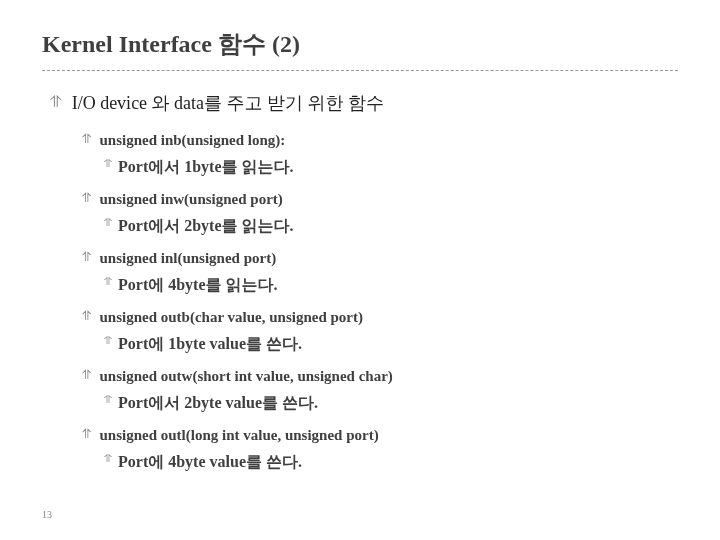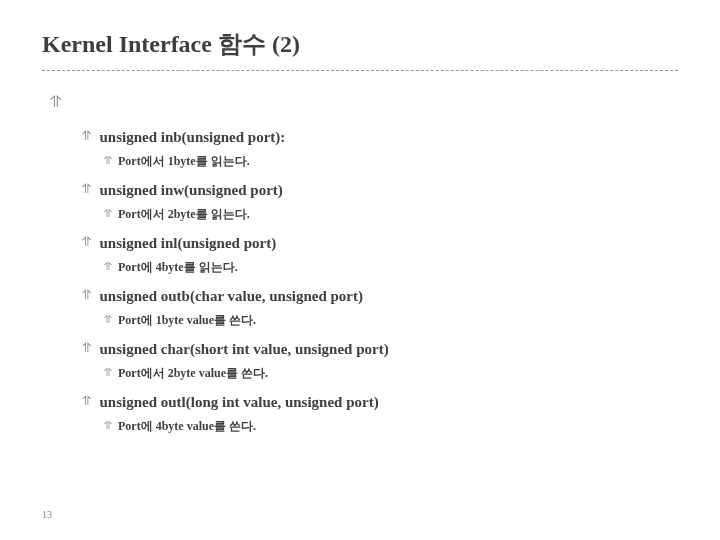--- a/index.html
+++ b/index.html
@@ -69,47 +69,48 @@
     margin-top: 4px;
     margin-bottom: 2px;
   }
   .bullet-l3 .marker {
     color: #7a7a7a;
     font-size: 11px;
     margin-right: 6px;
     line-height: 1.5;
   }
   .bullet-l3 .text {
-    font-size: 12px;
+    font-size: 16px;
     font-weight: bold;
     color: #3f3f3f;
     line-height: 1.5;
   }
   .page-num {
     position: absolute;
     bottom: 20px;
     left: 42px;
     font-size: 10px;
     color: #888;
   }
 </style>
 </head>
 <body>
 
 <div class="title">Kernel Interface 함수 (2)</div>
 
 <div class="bullet-l1">
   <span class="marker">⥣</span>
+  <span class="text">I/O device 와 data를 주고 받기 위한 함수</span>
 </div>
 
 <div class="sublist">
 
   <div class="bullet-l2">
     <span class="marker">⥣</span>
-    <span class="text">unsigned inb(unsigned port):</span>
+    <span class="text">unsigned inb(unsigned long):</span>
   </div>
   <div class="bullet-l3">
     <span class="marker">⥣</span>
     <span class="text">Port에서 1byte를 읽는다.</span>
   </div>
 
   <div class="bullet-l2">
     <span class="marker">⥣</span>
     <span class="text">unsigned inw(unsigned port)</span>
   </div>
@@ -131,21 +132,21 @@
     <span class="marker">⥣</span>
     <span class="text">unsigned outb(char value, unsigned port)</span>
   </div>
   <div class="bullet-l3">
     <span class="marker">⥣</span>
     <span class="text">Port에 1byte value를 쓴다.</span>
   </div>
 
   <div class="bullet-l2">
     <span class="marker">⥣</span>
-    <span class="text">unsigned char(short int value, unsigned port)</span>
+    <span class="text">unsigned outw(short int value, unsigned char)</span>
   </div>
   <div class="bullet-l3">
     <span class="marker">⥣</span>
     <span class="text">Port에서 2byte value를 쓴다.</span>
   </div>
 
   <div class="bullet-l2">
     <span class="marker">⥣</span>
     <span class="text">unsigned outl(long int value, unsigned port)</span>
   </div>

